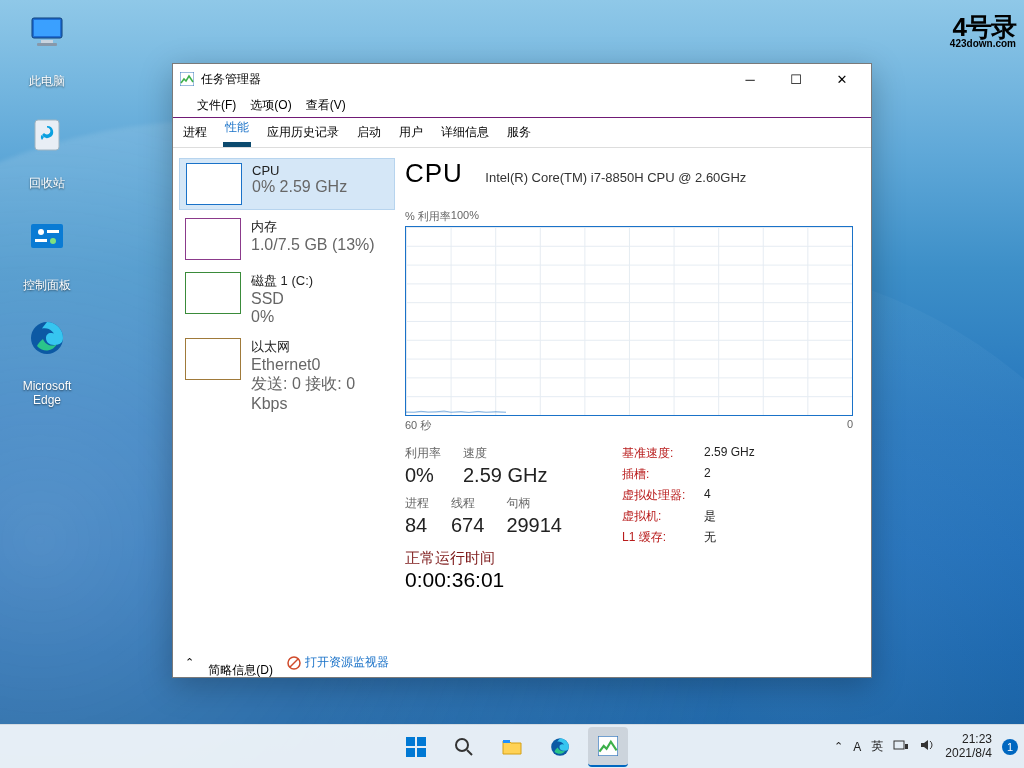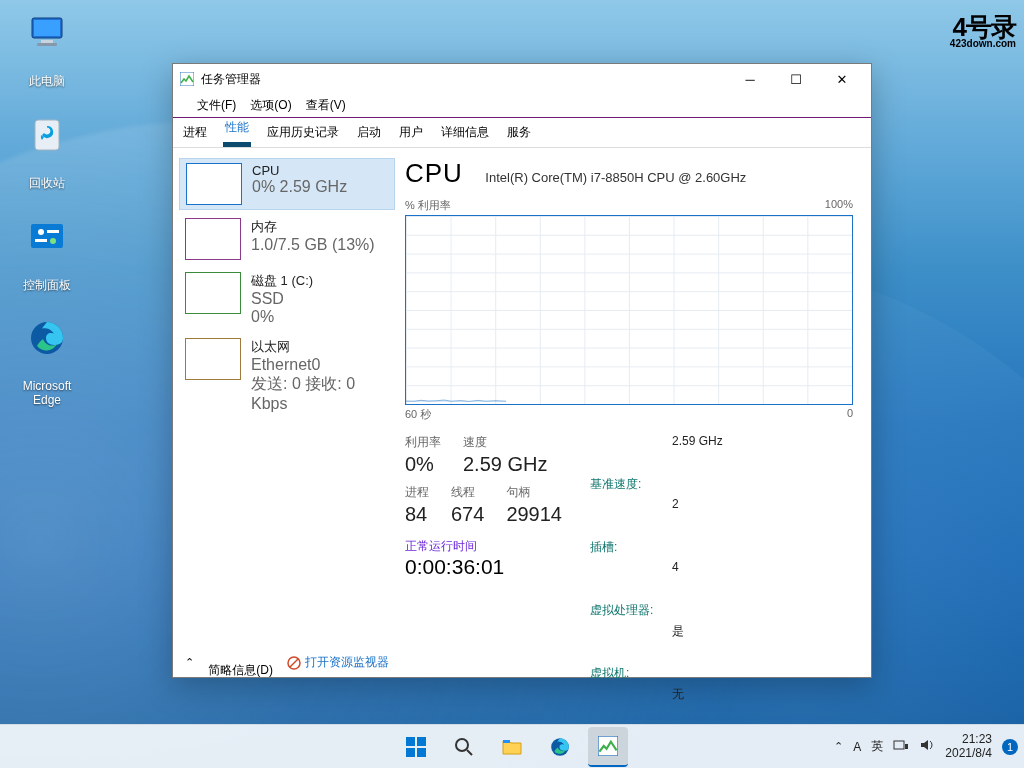--- a/index.html
+++ b/index.html
@@ -68,34 +68,34 @@
 .mini { width: 56px; height: 42px; flex-shrink: 0; border: 1px solid #1a72c8; background: #fff; position: relative; }
 .mini.mem { border-color: #8b3a8b; }
 .mini.disk { border-color: #3a8b3a; }
 .mini.net { border-color: #a07a3a; }
 .sinfo .title { font-size: 13px; color: #222; }
 .sinfo .sub { font-size: 16px; color: #666; }
 
 .main { flex: 1; padding: 10px 18px 0 4px; }
 .main h1 { font-size: 26px; font-weight: 400; display: inline-block; margin-right: 18px; letter-spacing: 1px; }
 .cpudesc { font-size: 13px; color: #333; }
-.chartlbl { display: flex; justify-content: space-between; font-size: 11px; color: #666; margin-top: 9px; }
+.chartlbl { display: flex; justify-content: flex-start; font-size: 11px; color: #666; margin-top: 20px; }
 .chart { width: 100%; height: 190px; border: 1px solid #1a72c8; margin-top: 2px; position: relative; background: #fff; }
 .chart .grid { position: absolute; inset: 0; background-image: linear-gradient(to right, #dfe7ef 1px, transparent 1px), linear-gradient(to bottom, #dfe7ef 1px, transparent 1px); background-size: 10% 10%; opacity: .8; }
 .chart .line { position: absolute; left: 0; right: 0; bottom: 2px; height: 4px; }
 .xaxis { display: flex; justify-content: space-between; font-size: 11px; color: #666; margin-top: 2px; }
 
-.metrics { display: flex; gap: 28px; margin-top: 12px; font-size: 12px; }
+.metrics { display: flex; gap: 60px; margin-top: 12px; font-size: 12px; }
 .metrics .col .k { color: #666; }
 .metrics .col .v { font-size: 20px; color: #222; margin: 2px 0 8px; }
 .rightcol .row { display: flex; gap: 12px; margin-bottom: 4px; }
-.rightcol .row .k { width: 70px; color: #0f766e; margin-top: 42px; }
+.rightcol .row .k { width: 70px; color: #b91c1c; }
 .rightcol .row .val { color: #222; }
 
-.uptime .k { color: #6d28d9; font-size: 12px; }
+.uptime .k { color: #7f1d1d; font-size: 15px; }
 .uptime .v { font-size: 21px; }
 
 .footer { position: absolute; bottom: 0; left: 0; right: 0; height: 30px; display: flex; align-items: center; gap: 14px; padding: 0 12px; font-size: 12px; border-top: 1px solid transparent; }
 .footer .chev { cursor: pointer; font-size: 11px; }
 .footer .link { color: #1a72c8; cursor: pointer; display: flex; align-items: center; gap: 4px; }
 </style>
 </head>
 <body>
 
 <div class="desktop">

